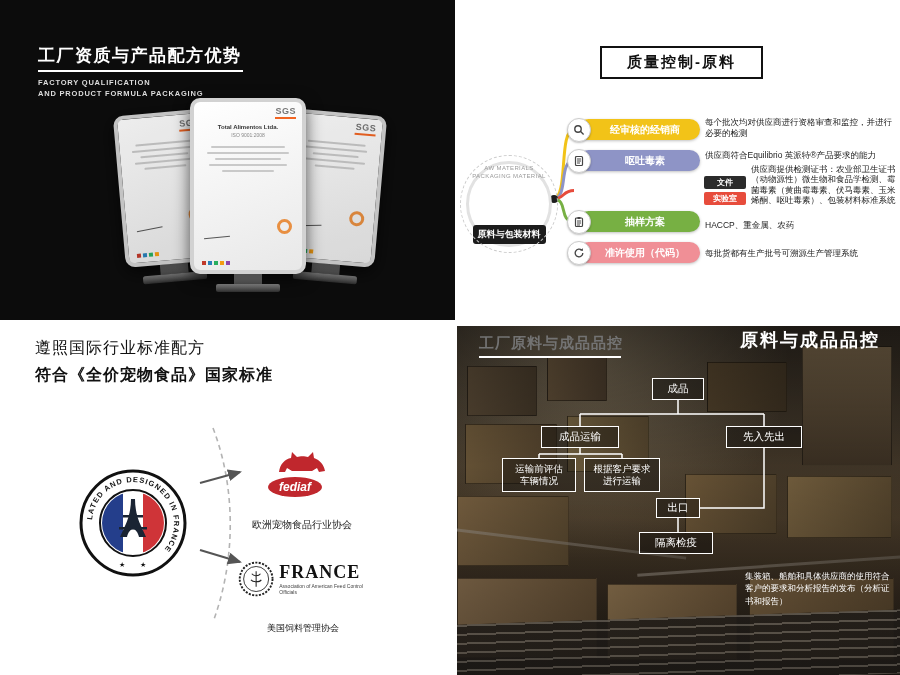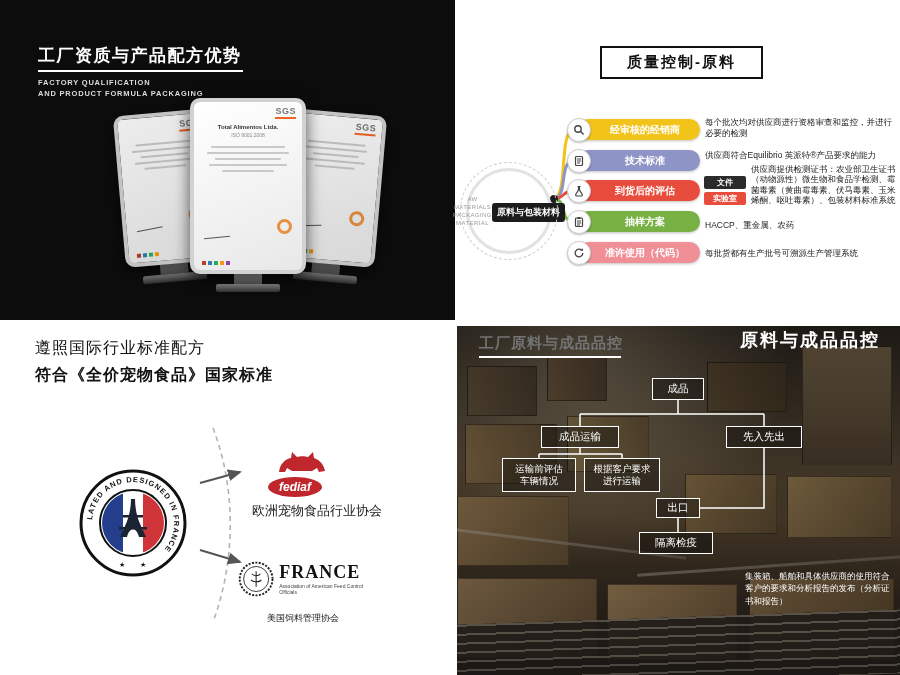--- a/index.html
+++ b/index.html
@@ -25,46 +25,46 @@
   .cert-seal { position:absolute; right:10px; bottom:36px; width:15px; height:15px; border:3px solid #e67e22; border-radius:50%; opacity:.85; }
   .cert-sign { position:absolute; left:10px; bottom:32px; width:26px; border-bottom:1.5px solid #555; transform:rotate(-6deg); }
   .cert-marks { position:absolute; bottom:5px; left:8px; display:flex; gap:2px; }
   .cert-marks i { width:4px; height:4px; display:block; }
   .stand-neck { width:28px; height:10px; background:linear-gradient(#9a9a9a,#555); }
   .stand-base { width:64px; height:8px; background:linear-gradient(#8a8a8a,#2e2e2e); border-radius:2px; }
 
   
   .q-tr { position:absolute; left:455px; top:0; width:445px; height:320px; background:#fff; }
   .qc-title { position:absolute; left:145px; top:46px; border:2px solid #111; padding:5px 25px; font-size:15px; font-weight:bold; color:#111; letter-spacing:2px; }
-  .hub { position:absolute; left:11px; top:168px; width:86px; height:86px; border-radius:50%; background:#fff; border:3px solid #e2e2e2; outline:1px dashed #cccccc; outline-offset:5px; display:flex; align-items:center; justify-content:center; z-index:2; }
+  .hub { position:absolute; left:11px; top:161px; width:86px; height:86px; border-radius:50%; background:#fff; border:3px solid #e2e2e2; outline:1px dashed #cccccc; outline-offset:5px; display:flex; flex-direction:column; align-items:center; justify-content:space-between; z-index:2; }
   .hub-en { font-size:6px; color:#9a9a9a; text-align:center; line-height:1.35; letter-spacing:.4px; }
   .hub-zh { margin-top:3px; background:#1c1c1c; color:#fff; font-size:9px; font-weight:bold; padding:3px 5px; border-radius:3px; white-space:nowrap; }
   .conn { position:absolute; left:0; top:0; z-index:1; }
   .pill { position:absolute; left:123px; width:122px; height:21px; border-radius:11px; color:#fff; font-weight:bold; font-size:10px; display:flex; align-items:center; justify-content:center; padding-left:12px; z-index:2; box-shadow:0 1px 3px rgba(0,0,0,.25); }
   .p0 { background:#f2c318; } .p1 { background:#8e94c6; } .p2 { background:#e74c3c; }
   .p3 { background:#77b043; } .p4 { background:#f08f96; }
   .pill-icon { position:absolute; left:-11px; top:-1.5px; width:24px; height:24px; border-radius:50%; background:#fff; border:1px solid #ccc; display:flex; align-items:center; justify-content:center; box-shadow:0 1px 2px rgba(0,0,0,.25); }
   .tag { position:absolute; left:249px; width:42px; height:13px; color:#fff; font-size:8px; font-weight:bold; display:flex; align-items:center; justify-content:center; border-radius:2px; z-index:2; }
   .tag-doc { top:176px; background:#2b2b2b; }
   .tag-lab { top:192px; background:#e74c3c; }
   .desc { position:absolute; font-size:8.5px; color:#222; line-height:1.3; z-index:2; }
 
   
   .q-bl { position:absolute; left:0; top:320px; width:455px; height:355px; background:#fff; }
   .bl-line1 { position:absolute; left:35px; top:18px; font-size:16px; font-weight:normal; color:#111; letter-spacing:1px; }
   .bl-line2 { position:absolute; left:35px; top:45px; font-size:16px; font-weight:bold; color:#111; letter-spacing:1px; }
   .bl-arrows { position:absolute; left:0; top:0; }
   .fr-badge { position:absolute; left:78px; top:148px; }
   .fediaf { position:absolute; left:252px; top:126px; width:86px; text-align:center; }
-  .fediaf-caption { font-size:13px; color:#222; margin-top:0; white-space:nowrap; }
+  .fediaf-caption { font-size:10px; color:#222; margin-top:16px; white-space:nowrap; }
   .aafco { position:absolute; left:238px; top:238px; width:130px; }
   .aafco-row { display:flex; align-items:center; gap:5px; }
   .aafco-name { font-family:"Liberation Serif","DejaVu Serif",serif; font-size:18px; font-weight:bold; color:#111; letter-spacing:1px; line-height:1; }
   .aafco-sub { font-size:5px; color:#444; margin-top:2px; }
-  .aafco-caption { font-size:9px; color:#222; text-align:center; margin-top:12px; }
+  .aafco-caption { font-size:9px; color:#222; text-align:center; margin-top:22px; }
 
   
   .q-br { position:absolute; left:457px; top:326px; width:443px; height:349px; background:#221b14; overflow:hidden; }
   .br-bg { position:absolute; inset:0;
     background:
       radial-gradient(circle at 30% 10%, rgba(242,222,180,.28), transparent 45%),
       linear-gradient(180deg,#2a241d 0%, #3b3226 28%, #4a3c2a 55%, #342a1f 78%, #241d15 100%); }
   .bx { position:absolute; border:1px solid rgba(0,0,0,.4); }
   .rail { position:absolute; height:3px; background:linear-gradient(90deg,#9a9186,#6f675c); opacity:.6; }
   .rollers { position:absolute; left:-10px; bottom:-6px; width:470px; height:64px; transform:skewY(-2deg);
@@ -190,29 +190,21 @@
     </div>
     <div class="pill p1" style="top:150px">
       <span class="pill-icon">
         <svg viewBox="0 0 12 12" width="12" height="12">
             <rect x="2.5" y="1.5" width="7" height="9" rx="1" fill="none" stroke="#444" stroke-width="1.2"></rect>
             <line x1="4" y1="4" x2="8" y2="4" stroke="#444" stroke-width="1"></line>
             <line x1="4" y1="6" x2="8" y2="6" stroke="#444" stroke-width="1"></line>
             <line x1="4" y1="8" x2="7" y2="8" stroke="#444" stroke-width="1"></line>
           </svg>
       </span>
-      <span>技术标准</span>
-    </div>
-    <div class="pill p2" style="top:180px">
-      <span class="pill-icon">
-        <svg viewBox="0 0 12 12" width="12" height="12">
-            <path d="M4.5,1.5h3 M5.5,2v3L2.8,9.3c-.4,.8 .2,1.7 1,1.7h4.4c.8,0 1.4-.9 1-1.7L6.5,5V2" fill="none" stroke="#444" stroke-width="1.2"></path>
-          </svg>
-      </span>
-      <span>到货后的评估</span>
+      <span>呕吐毒素</span>
     </div>
     <div class="pill p4" style="top:242px">
       <span class="pill-icon">
         <svg viewBox="0 0 12 12" width="12" height="12">
             <path d="M9.8,6a3.8,3.8 0 1 1 -1.1-2.7" fill="none" stroke="#444" stroke-width="1.3"></path>
             <path d="M9.9,1.2 L9.9,4 L7.1,3.3 Z" fill="#444"></path>
           </svg>
       </span>
       <span>准许使用（代码）</span>
     </div>

